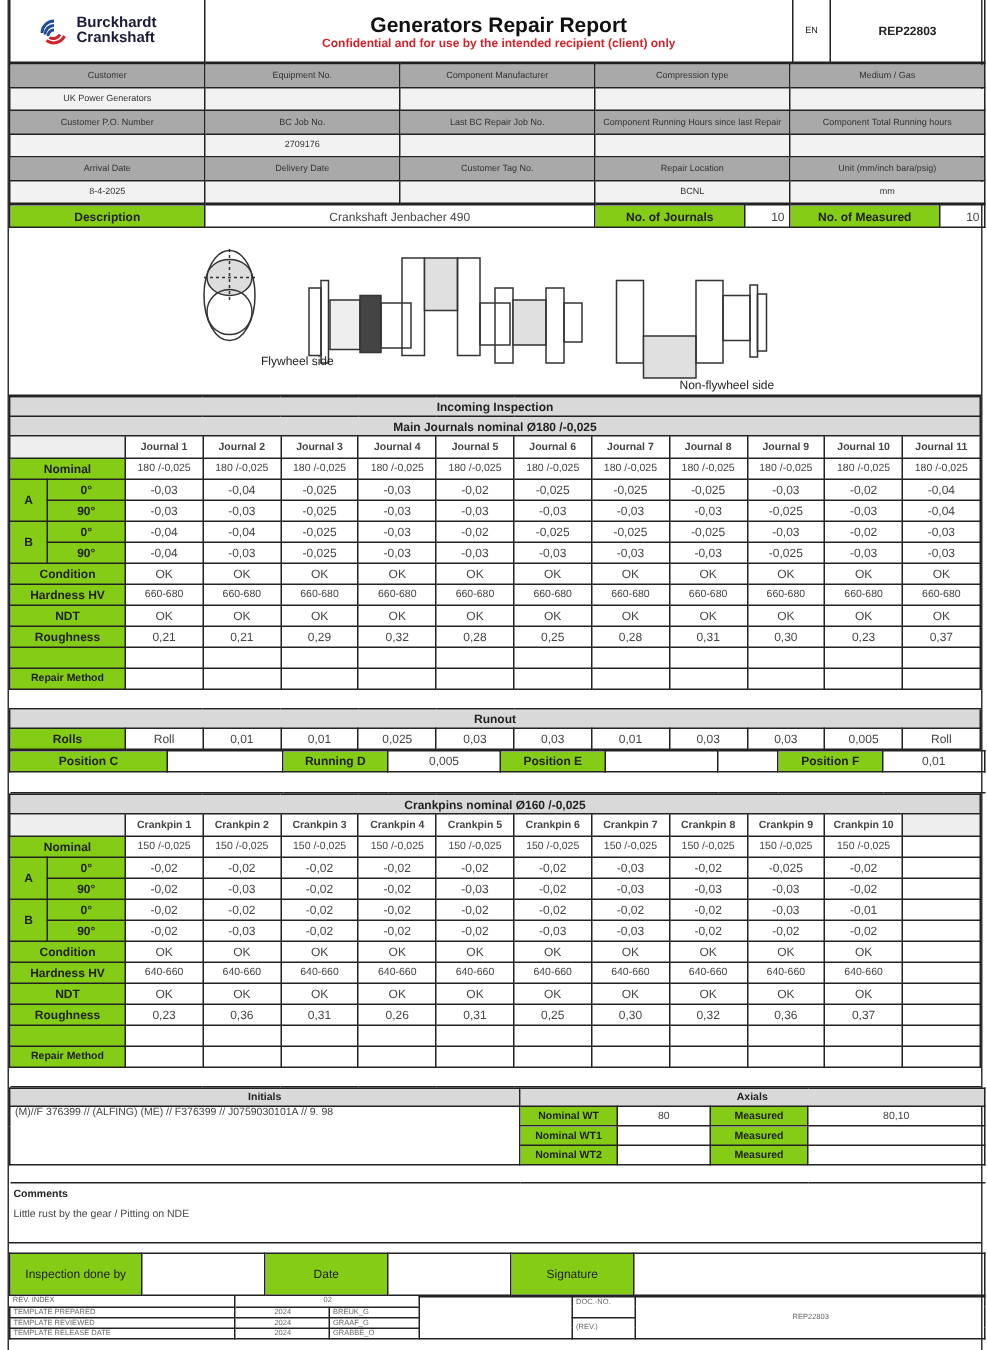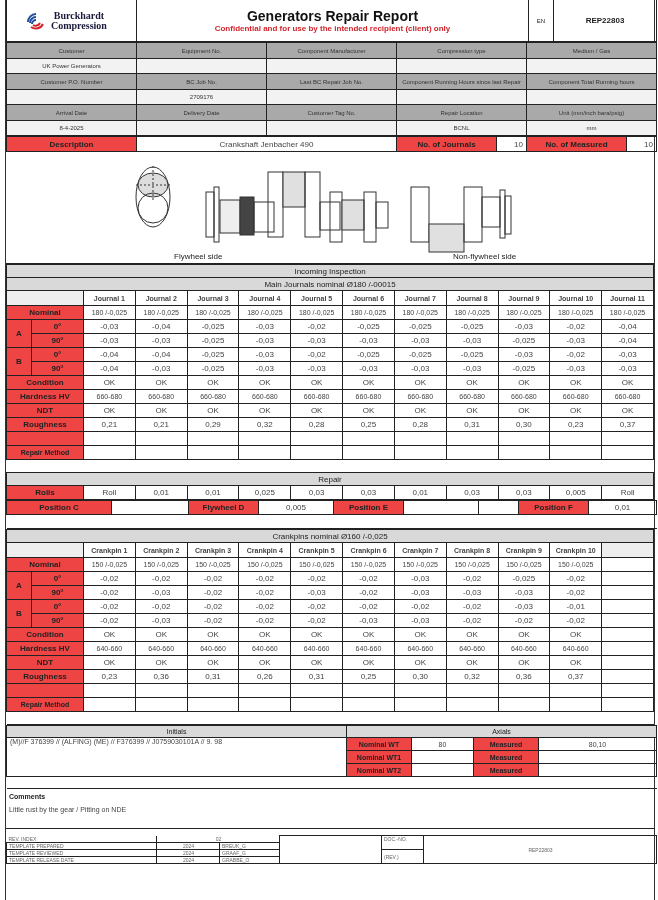--- a/index.html
+++ b/index.html
@@ -3,22 +3,22 @@
 <meta charset="utf-8">
 <style>
   * { box-sizing: border-box; }
   html, body { margin: 0; padding: 0; background: #fff; }
   body { width: 658px; height: 900px; overflow: hidden; font-family: "Liberation Sans", sans-serif; color: #222; position: relative; }
   .page { position: absolute; left: 5px; top: 0; width: 650px; height: 900px; border-left: 1px solid #333; border-right: 1px solid #333; }
   table { border-collapse: collapse; width: 100%; table-layout: fixed; }
   td { border: 1px solid #222; padding: 0 1px; text-align: center; overflow: hidden; white-space: nowrap; }
   .hdr { background: #a9a9a9; font-size: 6px; color: #333; }
   .val { background: #f2f2f2; font-size: 6px; color: #333; }
-  .lbl { background: #ef4444; font-weight: bold; font-size: 8px; }
-  .bar { background: #d9d9d9; font-weight: normal; font-size: 8px; }
+  .lbl { background: #84cc16; font-weight: bold; font-size: 8px; }
+  .bar { background: #d9d9d9; font-weight: bold; font-size: 8px; }
   .cell { font-size: 8px; color: #444; }
   .bold { font-weight: bold; }
   .title { font-size: 14px; font-weight: bold; color: #111; }
   .subtitle { font-size: 8px; font-weight: bold; color: #d2232a; }
   .left { text-align: left; padding-left: 3px; }
   .tiny { font-size: 5px; color: #666; text-align: left; padding-left: 2px; }
 </style>
 </head>
 <body>
 
@@ -26,32 +26,32 @@
 
   <table style="height:42px;">
     <colgroup>
         <col style="width:130px">
         <col style="width:392px">
         <col style="width:25px">
         <col style="width:103px">
       </colgroup>
     <tbody>
         <tr>
-      <td style="text-align:center;padding-left:18px;border-top:none;font-family:Liberation Serif, serif;">
+      <td style="text-align:left;padding-left:18px;border-top:none;">
         <div style="display:flex;align-items:center;gap:4px;">
           <svg width="22" height="22" viewBox="0 0 22 22">
             <path d="M3 12 A8 8 0 0 1 11 4" stroke="#1f4e9c" stroke-width="2" fill="none"></path>
             <path d="M5 13 A6 6 0 0 1 11 7" stroke="#1f4e9c" stroke-width="2" fill="none"></path>
             <path d="M7 14 A4 4 0 0 1 11 10" stroke="#1f4e9c" stroke-width="2" fill="none"></path>
             <path d="M6 17 A8 8 0 0 0 18 14" stroke="#d2232a" stroke-width="2" fill="none"></path>
             <path d="M8 15 A5 5 0 0 0 15 13" stroke="#d2232a" stroke-width="2" fill="none"></path>
           </svg>
           <div style="line-height:10px;">
             <div style="font-weight:bold;font-size:10px;color:#1a1a3a;">Burckhardt</div>
-            <div style="font-weight:bold;font-size:10px;color:#1a1a3a;">Compression</div>
+            <div style="font-weight:bold;font-size:10px;color:#1a1a3a;">Crankshaft</div>
           </div>
         </div>
       </td>
       <td style="border-top:none;">
         <div class="title">Generators Repair Report</div>
         <div class="subtitle">Confidential and for use by the intended recipient (client) only</div>
       </td>
       <td style="font-size:6px;border-top:none;">EN</td>
       <td style="font-size:8px;font-weight:bold;border-top:none;">REP22803</td>
     </tr>
@@ -160,21 +160,21 @@
         <rect x="370" y="50" width="12" height="26"></rect>
 
         <rect x="405" y="35" width="18" height="55"></rect>
         <rect x="423" y="72" width="35" height="28" fill="#e0e0e0"></rect>
         <rect x="458" y="35" width="18" height="55"></rect>
         <rect x="476" y="45" width="18" height="30"></rect>
         <rect x="494" y="38" width="5" height="48"></rect>
         <rect x="499" y="44" width="6" height="38"></rect>
       </g>
     </svg>
-    <div style="position:absolute;left:168px;top:100px;font-size:8px;">Flywheel side</div>
+    <div style="position:absolute;left:168px;top:84px;font-size:8px;">Flywheel side</div>
     <div style="position:absolute;left:447px;top:100px;font-size:8px;">Non-flywheel side</div>
   </div>
 
   <table>
     <colgroup>
       <col style="width:25px">
         <col style="width:52px">
       <col>
         <col>
         <col>
@@ -185,21 +185,21 @@
         <col>
         <col>
         <col>
         <col>
     </colgroup>
     <tbody>
         <tr style="height:13px;">
           <td class="bar" colspan="13">Incoming Inspection</td>
         </tr>
     <tr style="height:13px;">
-          <td class="bar" colspan="13">Main Journals nominal Ø180 /-00015</td>
+          <td class="bar" colspan="13">Main Journals nominal Ø180 /-0,025</td>
         </tr>
     <tr style="height:15px;">
       <td colspan="2" style="background:#eee;"></td>
       <td class="cell bold" style="font-size:7px;">Journal 1</td>
       <td class="cell bold" style="font-size:7px;">Journal 2</td>
       <td class="cell bold" style="font-size:7px;">Journal 3</td>
       <td class="cell bold" style="font-size:7px;">Journal 4</td>
       <td class="cell bold" style="font-size:7px;">Journal 5</td>
       <td class="cell bold" style="font-size:7px;">Journal 6</td>
       <td class="cell bold" style="font-size:7px;">Journal 7</td>
@@ -362,21 +362,21 @@
           <td></td>
           <td></td>
           <td></td>
           <td></td>
     </tr>
     <tr style="height:13px;">
           <td colspan="13" style="border-left:none;border-right:none;"></td>
         </tr>
 
     <tr style="height:13px;">
-          <td class="bar" colspan="13">Repair</td>
+          <td class="bar" colspan="13">Runout</td>
         </tr>
     <tr style="height:14px;">
       <td class="lbl" colspan="2">Rolls</td>
       <td class="cell">Roll</td>
       <td class="cell">0,01</td>
       <td class="cell">0,01</td>
       <td class="cell">0,025</td>
       <td class="cell">0,03</td>
       <td class="cell">0,03</td>
       <td class="cell">0,01</td>
@@ -397,21 +397,21 @@
         <col style="width:70px">
         <col style="width:75px">
         <col style="width:40px">
         <col style="width:70px">
         <col style="width:68px">
       </colgroup>
     <tbody>
         <tr style="height:14px;">
       <td class="lbl">Position C</td>
       <td class="cell"></td>
-      <td class="lbl">Flywheel D</td>
+      <td class="lbl">Running D</td>
       <td class="cell">0,005</td>
       <td class="lbl">Position E</td>
       <td class="cell"></td>
       <td class="cell"></td>
       <td class="lbl">Position F</td>
       <td class="cell">0,01</td>
     </tr>
     <tr style="height:14px;">
           <td colspan="9" style="border-left:none;border-right:none;"></td>
         </tr>
@@ -663,20 +663,28 @@
         <col style="width:82px">
         <col style="width:82px">
         <col style="width:82px">
         <col style="width:82px">
         <col style="width:234px">
       </colgroup>
     <tbody>
         <tr style="height:6px;">
           <td colspan="6" style="border:none;"></td>
         </tr>
+    <tr style="height:28px;">
+      <td class="lbl" style="font-weight:normal;font-size:8px;">Inspection done by</td>
+      <td class="cell"></td>
+      <td class="lbl" style="font-weight:normal;font-size:8px;">Date</td>
+      <td class="cell"></td>
+      <td class="lbl" style="font-weight:normal;font-size:8px;">Signature</td>
+      <td class="cell"></td>
+    </tr>
   </tbody>
     </table>
 
   <table>
     <colgroup>
         <col style="width:150px">
         <col style="width:63px">
         <col style="width:60px">
         <col style="width:102px">
         <col style="width:42px">

